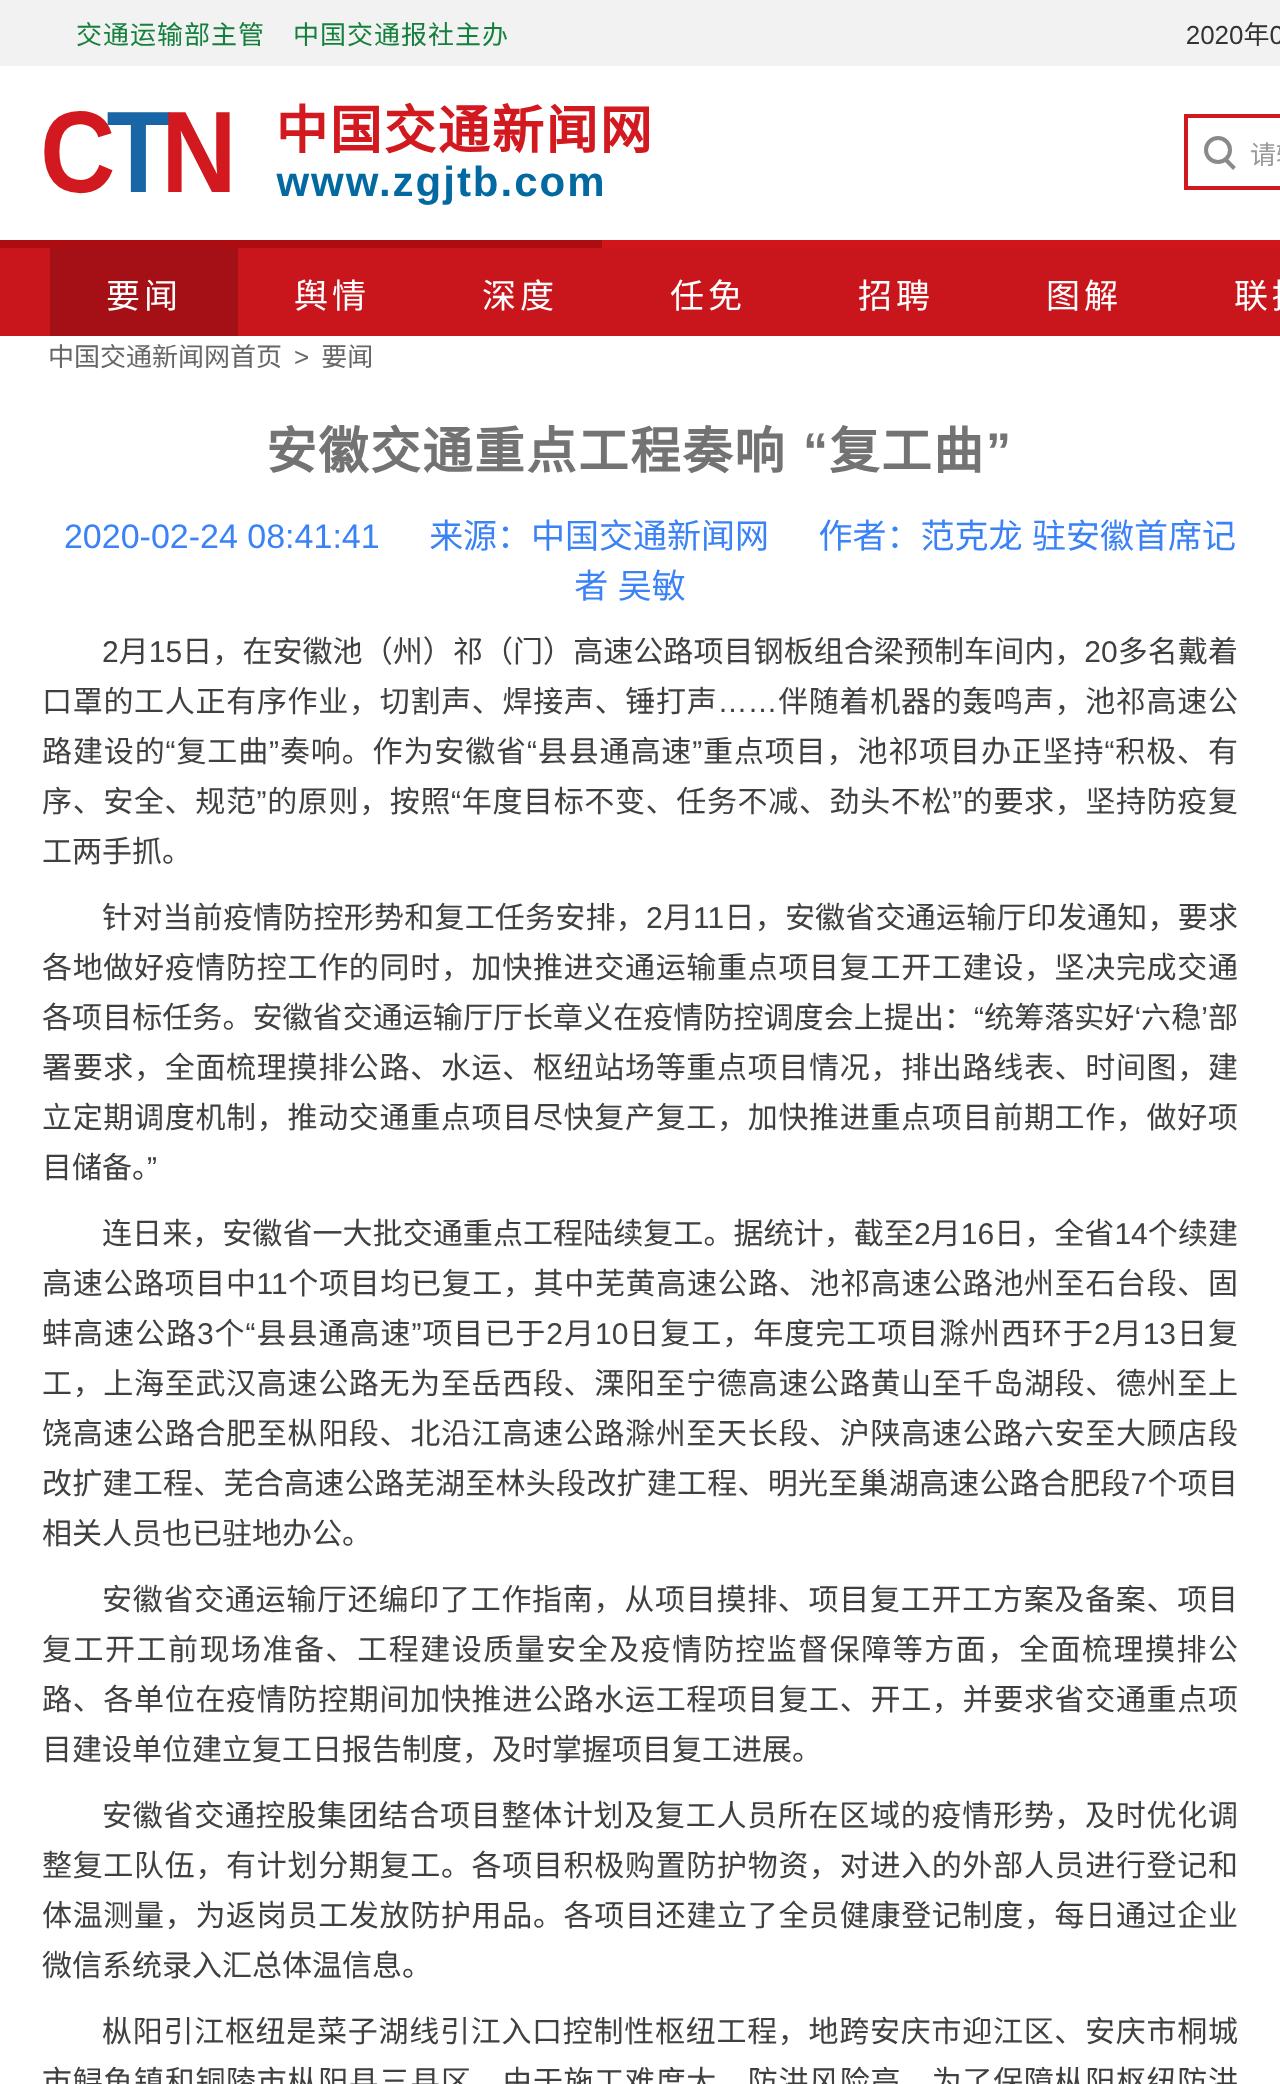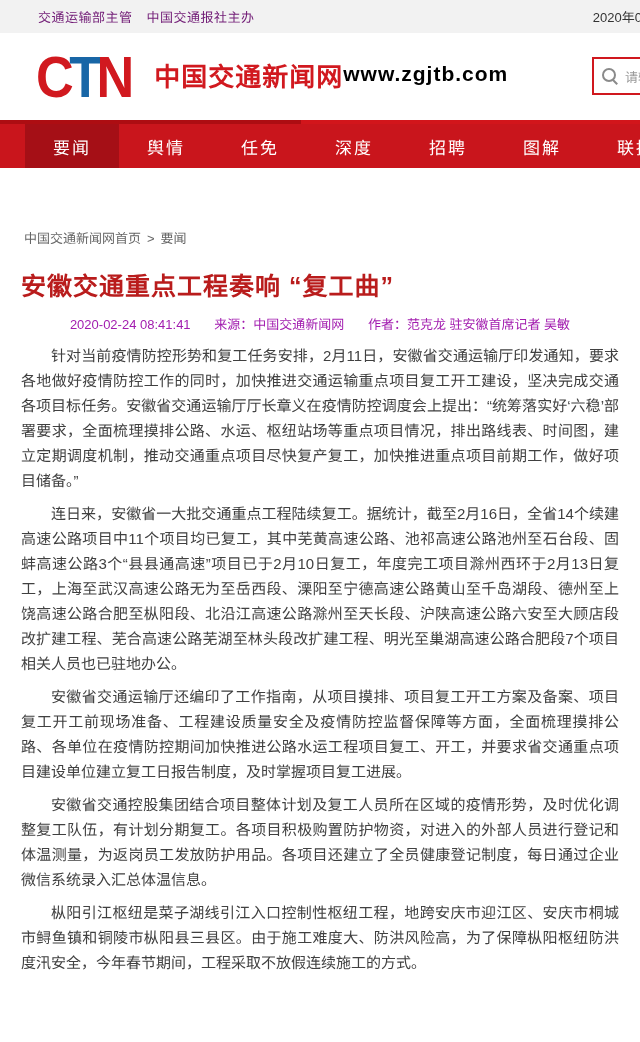--- a/index.html
+++ b/index.html
@@ -1,55 +1,55 @@
 <!DOCTYPE html>
 <html lang="zh-CN"><head>
 <meta charset="utf-8">
 <style>
   * { margin:0; padding:0; box-sizing:border-box; }
   html,body { width:640px; background:#ffffff; font-family:"Liberation Sans","DejaVu Sans",sans-serif; }
   body { height:1042px; overflow:hidden; position:relative; }
 
   
   .topbar { height:33px; background:#f2f2f2; display:flex; align-items:center; justify-content:space-between; padding-left:38px; overflow:hidden; }
-  .topbar-left { font-size:13px; color:#701a75; letter-spacing:.5px; white-space:nowrap; }
+  .topbar-left { font-size:13px; color:#15803d; letter-spacing:.5px; white-space:nowrap; }
   .topbar-left span { margin-right:14px; }
   .topbar-date { font-size:13px; color:#333; white-space:nowrap; margin-right:-2px; }
 
   
-  .header { height:87px; background:#fff; position:relative; display:flex; align-items:center; padding-left:36px; }
+  .header { height:87px; background:#fff; position:relative; display:flex; align-items:center; padding-left:20px; }
   .logo { display:flex; align-items:center; cursor:pointer; }
   .logo-acronym { font-weight:900; font-size:58px; line-height:58px; letter-spacing:-5px; transform:scaleX(.9); transform-origin:left center; }
   .logo-acronym .c, .logo-acronym .n { color:#d1191f; }
   .logo-acronym .t { color:#1866a6; }
-  .logo-text { margin-left:14px; display:flex; flex-direction:row; }
+  .logo-text { margin-left:14px; display:flex; flex-direction:column; }
   .logo-name { font-size:26px; font-weight:bold; color:#d1191f; letter-spacing:1px; line-height:30px; }
-  .logo-url { font-size:21px; font-weight:bold; color:#000000; letter-spacing:1px; line-height:24px; }
+  .logo-url { font-size:21px; font-weight:bold; color:#0369a1; letter-spacing:1px; line-height:24px; }
 
   .searchbox { position:absolute; right:-46px; top:24px; width:94px; height:38px; border:2px solid #d0181e; background:#fff; display:flex; align-items:center; padding-left:8px; }
   .mag { position:relative; width:16px; height:16px; flex:0 0 16px; cursor:pointer; }
   .mag::before { content:""; position:absolute; left:0; top:0; width:10px; height:10px; border:2px solid #8a8a8a; border-radius:50%; }
   .mag::after { content:""; position:absolute; left:11px; top:11px; width:6px; height:2px; background:#8a8a8a; transform:rotate(45deg); transform-origin:left center; }
   .search-ph { margin-left:7px; font-size:13px; color:#9a9a9a; white-space:nowrap; overflow:hidden; }
 
   
   .header-divider { height:4px; background:linear-gradient(to right,#ad0d12 0%,#ad0d12 47%,#d2151b 47%,#d2151b 100%); }
   .nav { height:44px; background:#c9151c; display:flex; align-items:stretch; padding-left:25px; overflow:hidden; white-space:nowrap; }
   .nav-item { width:94px; flex:0 0 94px; display:flex; align-items:center; justify-content:center; color:#ffffff; font-size:17px; letter-spacing:2px; cursor:pointer; }
   .nav-item.active { background:#a50f16; }
 
   
-  .breadcrumb { padding:24px 24px 0; font-size:13px; color:#666;margin-top:36px; }
+  .breadcrumb { padding:0 24px 0; font-size:13px; color:#666; }
   .breadcrumb .crumb { cursor:pointer; }
   .breadcrumb .sep { margin:0 6px; color:#666; }
 
   
   .article { padding:0 21px; }
-  .article-title { margin-top:21px; text-align:left; font-size:25px; line-height:36px; font-weight:bold; color:#b91c1c; letter-spacing:1px; }
-  .article-meta { margin-top:10px; text-align:center; font-size:13px; color:#a21caf; }
+  .article-title { margin-top:21px; text-align:center; font-size:25px; line-height:36px; font-weight:bold; color:#737373; letter-spacing:1px; }
+  .article-meta { margin-top:10px; text-align:center; font-size:17px; color:#3b82f6; }
   .article-meta span { margin:0 10px; }
   .article-body { margin-top:10px; }
   .article-body p { font-size:15px; line-height:25px; color:#404040; text-align:justify; text-indent:2em; margin-top:8px; }
   .article-body p:first-child { margin-top:8px; }
 </style>
 </head>
 <body>
 
 <div class="topbar">
   <div class="topbar-left">
@@ -72,39 +72,40 @@
     <span class="mag"></span>
     <span class="search-ph">请输入关键词</span>
   </div>
 </div>
 
 <div class="header-divider"></div>
 
 <div class="nav">
   <div class="nav-item active">要闻</div>
   <div class="nav-item">舆情</div>
+  <div class="nav-item">深度</div>
   <div class="nav-item">任免</div>
-  <div class="nav-item">深度</div>
   <div class="nav-item">招聘</div>
   <div class="nav-item">图解</div>
   <div class="nav-item">联播</div>
 </div>
 
 <div class="breadcrumb">
   <span class="crumb">中国交通新闻网首页</span><span class="sep">&gt;</span><span class="crumb">要闻</span>
 </div>
 
 <div class="article">
   <h1 class="article-title">安徽交通重点工程奏响 “复工曲”</h1>
   <div class="article-meta">
     <span>2020-02-24 08:41:41</span>
     <span>来源：中国交通新闻网</span>
     <span>作者：范克龙 驻安徽首席记者 吴敏</span>
   </div>
   <div class="article-body">
+    <p>2月15日，在安徽池（州）祁（门）高速公路项目钢板组合梁预制车间内，20多名戴着口罩的工人正有序作业，切割声、焊接声、锤打声……伴随着机器的轰鸣声，池祁高速公路建设的“复工曲”奏响。作为安徽省“县县通高速”重点项目，池祁项目办正坚持“积极、有序、安全、规范”的原则，按照“年度目标不变、任务不减、劲头不松”的要求，坚持防疫复工两手抓。</p>
     <p>针对当前疫情防控形势和复工任务安排，2月11日，安徽省交通运输厅印发通知，要求各地做好疫情防控工作的同时，加快推进交通运输重点项目复工开工建设，坚决完成交通各项目标任务。安徽省交通运输厅厅长章义在疫情防控调度会上提出：“统筹落实好‘六稳’部署要求，全面梳理摸排公路、水运、枢纽站场等重点项目情况，排出路线表、时间图，建立定期调度机制，推动交通重点项目尽快复产复工，加快推进重点项目前期工作，做好项目储备。”</p>
     <p>连日来，安徽省一大批交通重点工程陆续复工。据统计，截至2月16日，全省14个续建高速公路项目中11个项目均已复工，其中芜黄高速公路、池祁高速公路池州至石台段、固蚌高速公路3个“县县通高速”项目已于2月10日复工，年度完工项目滁州西环于2月13日复工，上海至武汉高速公路无为至岳西段、溧阳至宁德高速公路黄山至千岛湖段、德州至上饶高速公路合肥至枞阳段、北沿江高速公路滁州至天长段、沪陕高速公路六安至大顾店段改扩建工程、芜合高速公路芜湖至林头段改扩建工程、明光至巢湖高速公路合肥段7个项目相关人员也已驻地办公。</p>
     <p>安徽省交通运输厅还编印了工作指南，从项目摸排、项目复工开工方案及备案、项目复工开工前现场准备、工程建设质量安全及疫情防控监督保障等方面，全面梳理摸排公路、各单位在疫情防控期间加快推进公路水运工程项目复工、开工，并要求省交通重点项目建设单位建立复工日报告制度，及时掌握项目复工进展。</p>
     <p>安徽省交通控股集团结合项目整体计划及复工人员所在区域的疫情形势，及时优化调整复工队伍，有计划分期复工。各项目积极购置防护物资，对进入的外部人员进行登记和体温测量，为返岗员工发放防护用品。各项目还建立了全员健康登记制度，每日通过企业微信系统录入汇总体温信息。</p>
     <p>枞阳引江枢纽是菜子湖线引江入口控制性枢纽工程，地跨安庆市迎江区、安庆市桐城市鲟鱼镇和铜陵市枞阳县三县区。由于施工难度大、防洪风险高，为了保障枞阳枢纽防洪度汛安全，今年春节期间，工程采取不放假连续施工的方式。</p>
 
   </div>
 </div>
 
 </body></html>

